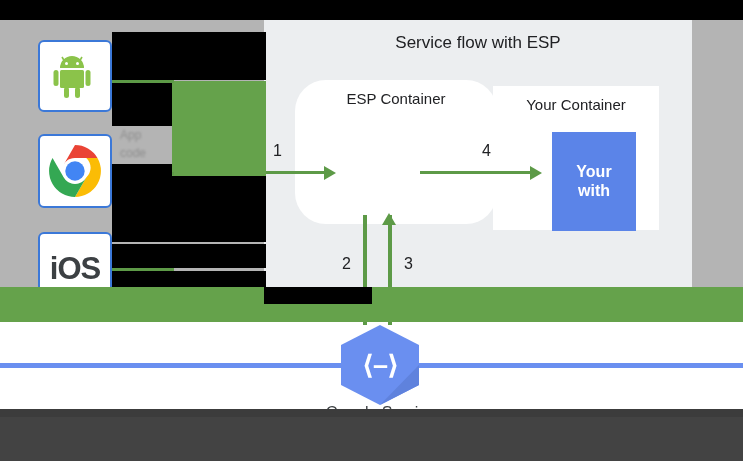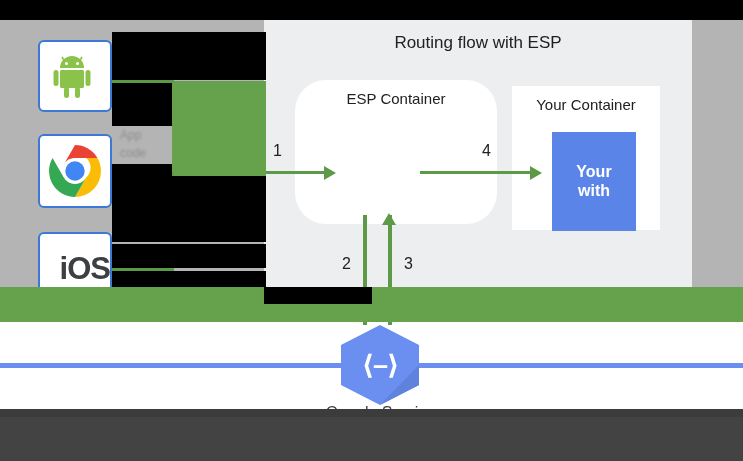--- a/index.html
+++ b/index.html
@@ -25,21 +25,21 @@
   
   #right-gutter { left:692px; top:20px; width:51px; height:267px; background:#b4b4b4; }
 
   
   #diagram-title { left:264px; top:28px; width:428px; height:30px;
       font-size:17px; color:#202124; text-align:center; line-height:30px; }
 
   
   .card { background:#ffffff; }
   #esp-container-card  { left:295px; top:80px; width:202px; height:144px;border-radius:31px; }
-  #your-container-card { left:512px; top:86px; width:148px; height:144px; }
+  #your-container-card { left:493px; top:86px; width:166px; height:144px; }
   .card-title { position:absolute; top:10px; left:0; width:100%;
       text-align:center; font-size:15px; color:#202124; }
 
   
   .bluebox { background:#5b84e8; display:flex; align-items:center;
       justify-content:center; color:#fff; font-weight:bold; text-align:center;
       line-height:1.18; }
   #esp-box  { left:340px; top:132px; width:80px; height:83px; font-size:17px; }
   #yourcode-box { left:552px; top:132px; width:84px; height:99px; font-size:16px; }
 
@@ -63,21 +63,21 @@
   #num1 { left:273px; top:142px; }
   #num4 { left:482px; top:142px; }
   #num2 { left:342px; top:255px; }
   #num3 { left:404px; top:255px; }
 
   
   .tile { background:#ffffff; border:2px solid #3b78d8; border-radius:6px;
       position:absolute; display:flex; align-items:center; justify-content:center; }
   #tile-android { left:38px; top:40px;  width:74px; height:72px; }
   #tile-chrome  { left:38px; top:134px; width:74px; height:74px; }
-  #tile-ios     { left:38px; top:232px; width:74px; height:74px;justify-content:flex-end; }
+  #tile-ios     { left:38px; top:232px; width:74px; height:74px; }
   #ios-label { font-size:31px; font-weight:bold; color:#3c4043;
       letter-spacing:-1px; font-family:"Liberation Sans",sans-serif; }
 
   
   .stub { background:#5d9a47; height:3px; position:absolute; }
   #stub-a { left:112px; top:80px;  width:62px; }
   #stub-c { left:112px; top:172px; width:62px; }
   #stub-i { left:112px; top:268px; width:62px; }
 
   
@@ -121,21 +121,21 @@
 </style>
 </head>
 <body>
 
 <div id="canvas">
 
   <div class="abs" id="left-gutter"></div>
   <div class="abs" id="diagram-panel"></div>
   <div class="abs" id="right-gutter"></div>
 
-  <div class="abs" id="diagram-title">Routing flow with ESP</div>
+  <div class="abs" id="diagram-title">Service flow with ESP</div>
 
   <div class="abs card" id="esp-container-card">
     <div class="card-title">ESP Container</div>
   </div>
 
   <div class="abs card" id="your-container-card">
     <div class="card-title">Your Container</div>
   </div>
 
 

